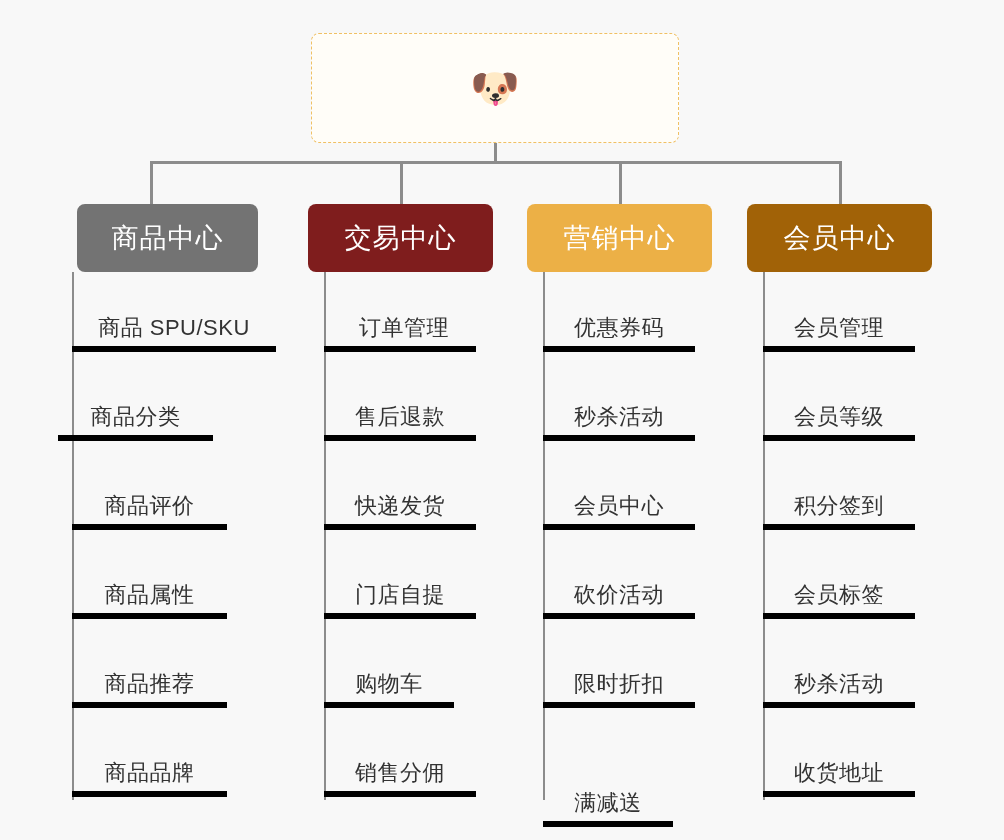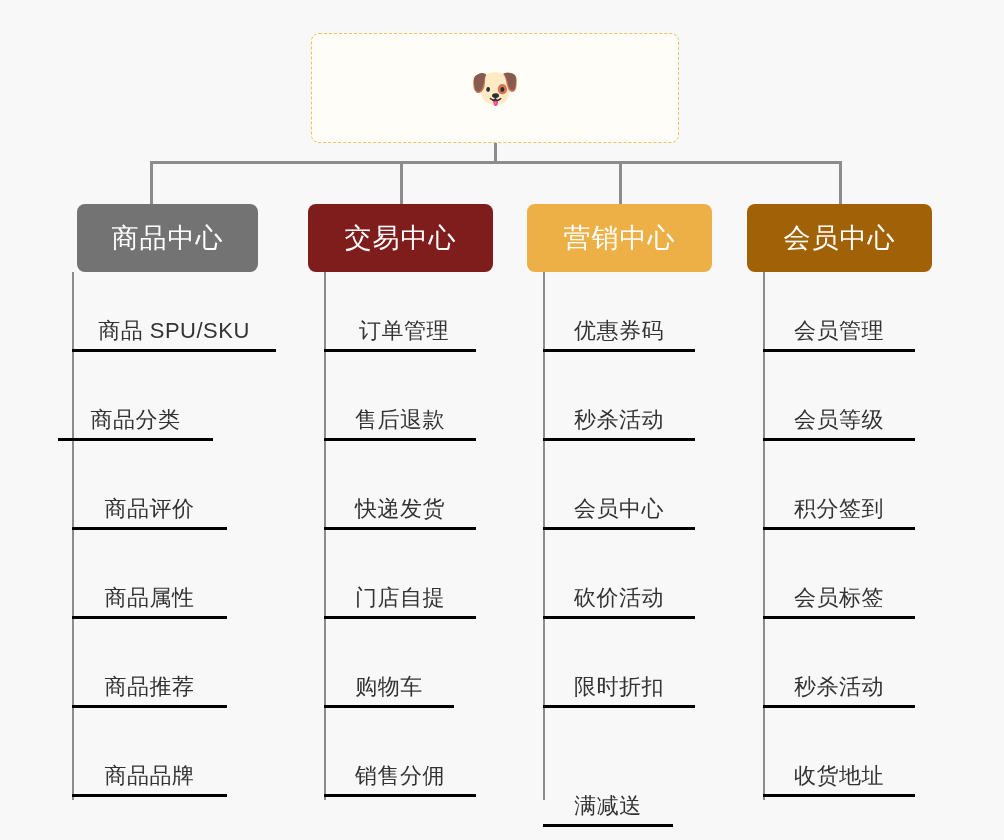--- a/index.html
+++ b/index.html
@@ -76,21 +76,21 @@
     box-sizing: border-box;
   }
   .spine {
     position: absolute;
     width: 2px;
     background: #8c8c8c;
   }
   .leaf {
     position: absolute;
     box-sizing: border-box;
-    border-bottom: 3px solid #000000;
+    border-bottom: 6px solid #000000;
     display: flex;
     align-items: flex-end;
     justify-content: center;
     padding-bottom: 3px;
   }
   .leaf-label {
     font-size: 22px;
     color: #333333;
     white-space: nowrap;
     letter-spacing: 0.5px;

